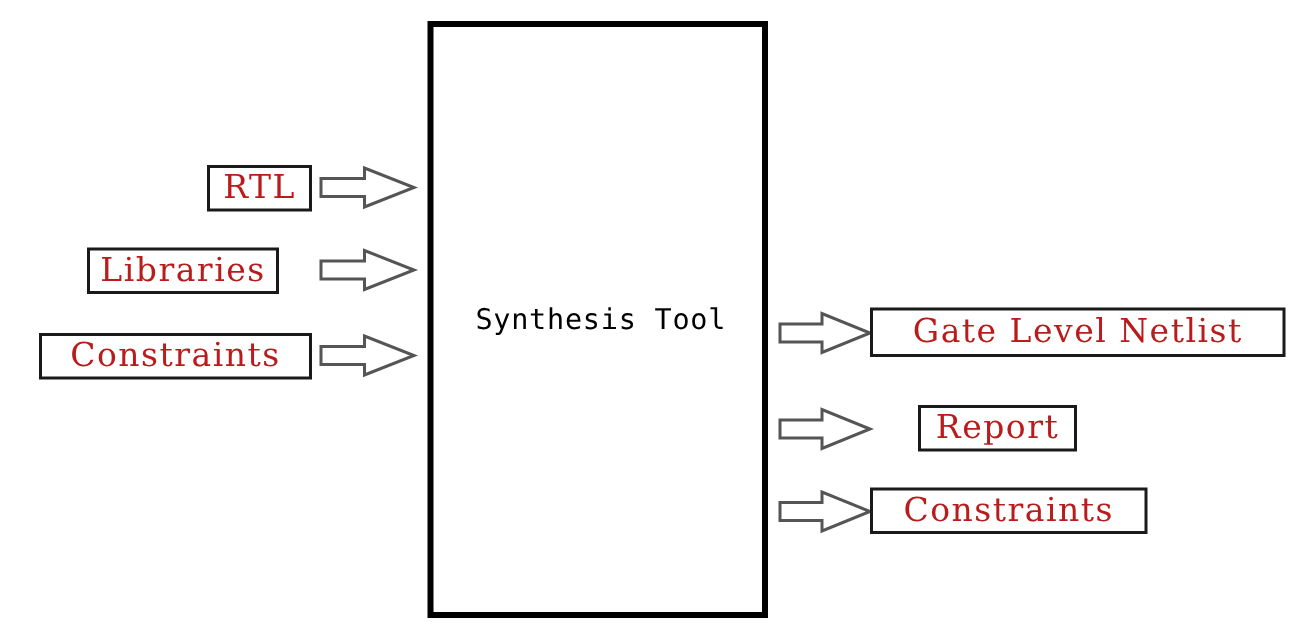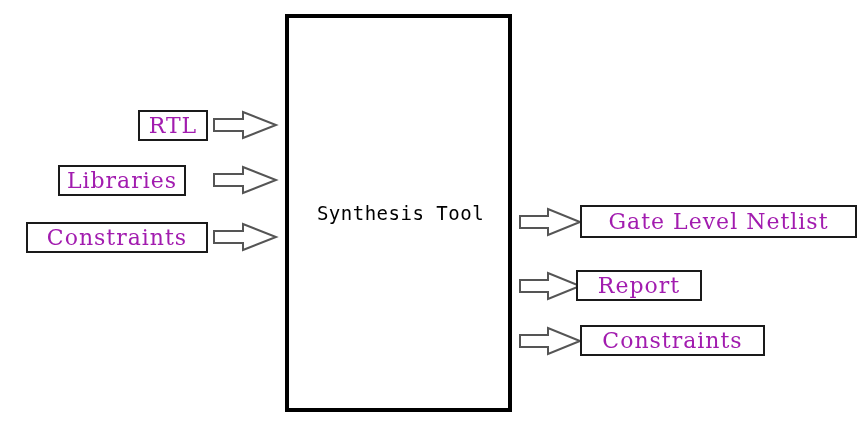--- a/index.html
+++ b/index.html
@@ -43,21 +43,21 @@
   
   .label-box {
     border: 2px solid #1a1a1a;
     background: #ffffff;
     display: flex;
     align-items: center;
     justify-content: center;
     font-family: "DejaVu Serif", "Liberation Serif", serif;
     font-size: 22px;
     line-height: 26px;
-    color: #a21caf;
+    color: #b91c1c;
     white-space: nowrap;
     letter-spacing: 1px;
   }
 
   
   .arrow {
     position: absolute;
     display: block;
   }
   .arrow svg {
@@ -121,21 +121,21 @@
   <span class="arrow" id="out-arrow-2" style="left: 519px; top: 327px;">
       <svg width="62" height="28" viewBox="0 0 62 28">
         <polygon points="1.0,8.0 29.0,8.0 29.0,1.0 61.0,14.0 29.0,27.0 29.0,20.0 1.0,20.0" style="stroke:#555555"></polygon>
       </svg>
     </span>
 
   <div class="node label-box" id="out-box-0" style="left: 580px; top: 205px; width: 277px; height: 33px; align-items: center;">
     <span>Gate Level Netlist</span>
   </div>
 
-  <div class="node label-box" id="out-box-1" style="left: 576px; top: 270px; width: 126px; height: 31px;">
+  <div class="node label-box" id="out-box-1" style="left: 612px; top: 270px; width: 106px; height: 31px;">
     <span>Report</span>
   </div>
 
   <div class="node label-box" id="out-box-2" style="left: 580px; top: 325px; width: 185px; height: 31px;">
     <span>Constraints</span>
   </div>
 
 </div>
 
 </body></html>

